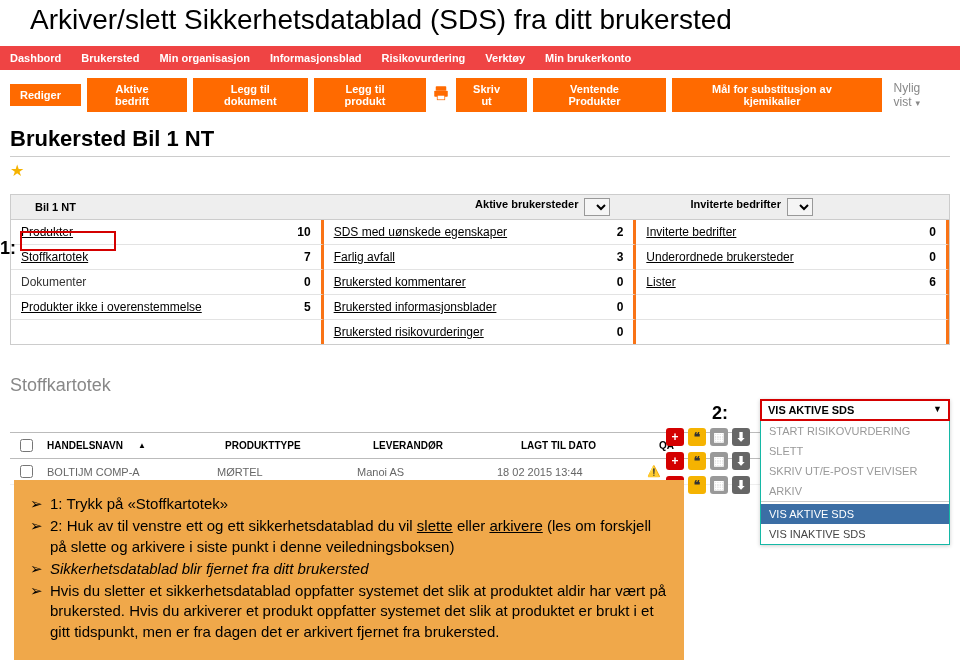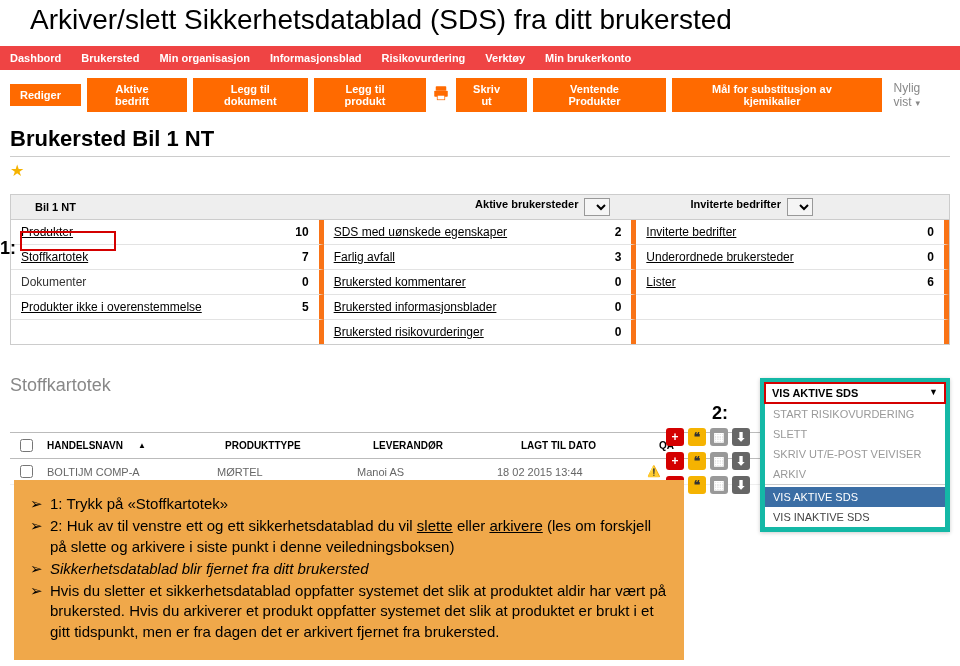--- a/index.html
+++ b/index.html
@@ -22,21 +22,21 @@
   .divider { height: 1px; background: #ccc; margin: 0 10px 2px; }
   .star-row { padding: 2px 10px 6px; color: #f5b301; font-size: 16px; }
 
   .panel-wrap { margin: 8px 10px 10px; border: 1px solid #ccc; }
   .panel-head { display: flex; align-items: center; background: #eee; border-bottom: 1px solid #ccc; font-size: 11px; font-weight: bold; }
   .panel-head .lbl { padding: 6px 24px; }
   .panel-head .sel-wrap { display: flex; gap: 6px; padding: 3px 8px; }
   .panel-head select, .panel-head .sel { font-size: 11px; padding: 1px 2px; border: 1px solid #999; background: #f5f5f5; }
 
   .grid3 { display: grid; grid-template-columns: 1fr 1fr 1fr; }
-  .gcell { display: flex; justify-content: space-between; align-items: center; padding: 5px 10px; border-top: 1px solid #e3e3e3; border-right: 5px solid #f97316; font-size: 12px; }
+  .gcell { display: flex; justify-content: space-between; align-items: center; padding: 5px 10px; border-top: 1px solid #e3e3e3; border-right: 3px solid #f97316; font-size: 12px; }
   .gcell:nth-child(-n+3) { border-top: none; }
   .gcell .label { color: #333; }
   .gcell .label.link { color: #000; text-decoration: underline; cursor: pointer; }
   .gcell .val { color: #000; font-weight: bold; }
   .gcell.empty .label { color: #aaa; }
   .highlight-box { position: absolute; border: 2px solid #d40000; pointer-events: none; }
 
   .marker-1 { position: absolute; left: 0; top: 238px; font-size: 18px; font-weight: bold; }
   .marker-2 { position: absolute; left: 712px; top: 403px; font-size: 18px; font-weight: bold; }
 
@@ -45,21 +45,21 @@
   .results-bar { display: flex; justify-content: flex-end; padding: 4px 10px 8px; }
   .results-bar .sel { font-size: 11px; border: 1px solid #999; padding: 2px 4px; background: #f5f5f5; display: inline-flex; align-items: center; gap: 6px; }
   .results-bar .caret { font-size: 8px; }
 
   .tbl-head { display: flex; align-items: center; background: #fff; border-top: 1px solid #bbb; border-bottom: 1px solid #bbb; font-size: 10px; font-weight: bold; padding: 6px 10px; gap: 8px; margin: 0 10px; }
   .tbl-head .col { display:flex; align-items:center; gap:15px; }
   .tbl-head .sort { font-size: 8px; }
 
   .tbl-row { display: flex; align-items: center; font-size: 11px; padding: 6px 10px; margin: 0 10px; border-bottom: 1px solid #eee; color: #666; }
 
-  .dropdown { position: absolute; right: 10px; top: 378px; width: 190px; background: #fff; border: 5px solid #14b8a6; font-size: 11px; box-shadow: 0 1px 4px rgba(0,0,0,0.2); }
+  .dropdown { position: absolute; right: 10px; top: 399px; width: 190px; background: #fff; border: 1px solid #14b8a6; font-size: 11px; box-shadow: 0 1px 4px rgba(0,0,0,0.2); }
   .dropdown .dd-sel { display: flex; justify-content: space-between; padding: 3px 6px; border: 2px solid #d40000; font-weight: bold; margin: -1px -1px 0 -1px; }
   .dropdown .dd-item { padding: 4px 8px; cursor: pointer; color: #444; }
   .dropdown .dd-item.sel { background: #3b6ea5; color: #fff; }
   .dropdown .dd-item.dim { color: #999; }
   .dropdown .dd-box { border-top: 1px solid #ccc; padding-top: 2px; }
 
   .row-icons { display: inline-flex; gap: 4px; align-items: center; }
   .ric { width: 18px; height: 18px; border-radius: 3px; display: flex; align-items: center; justify-content: center; color: #fff; font-size: 12px; font-weight: bold; }
   .ric.plus { background: #d40000; }
   .ric.chat { background: #f5b301; color: #333; }

